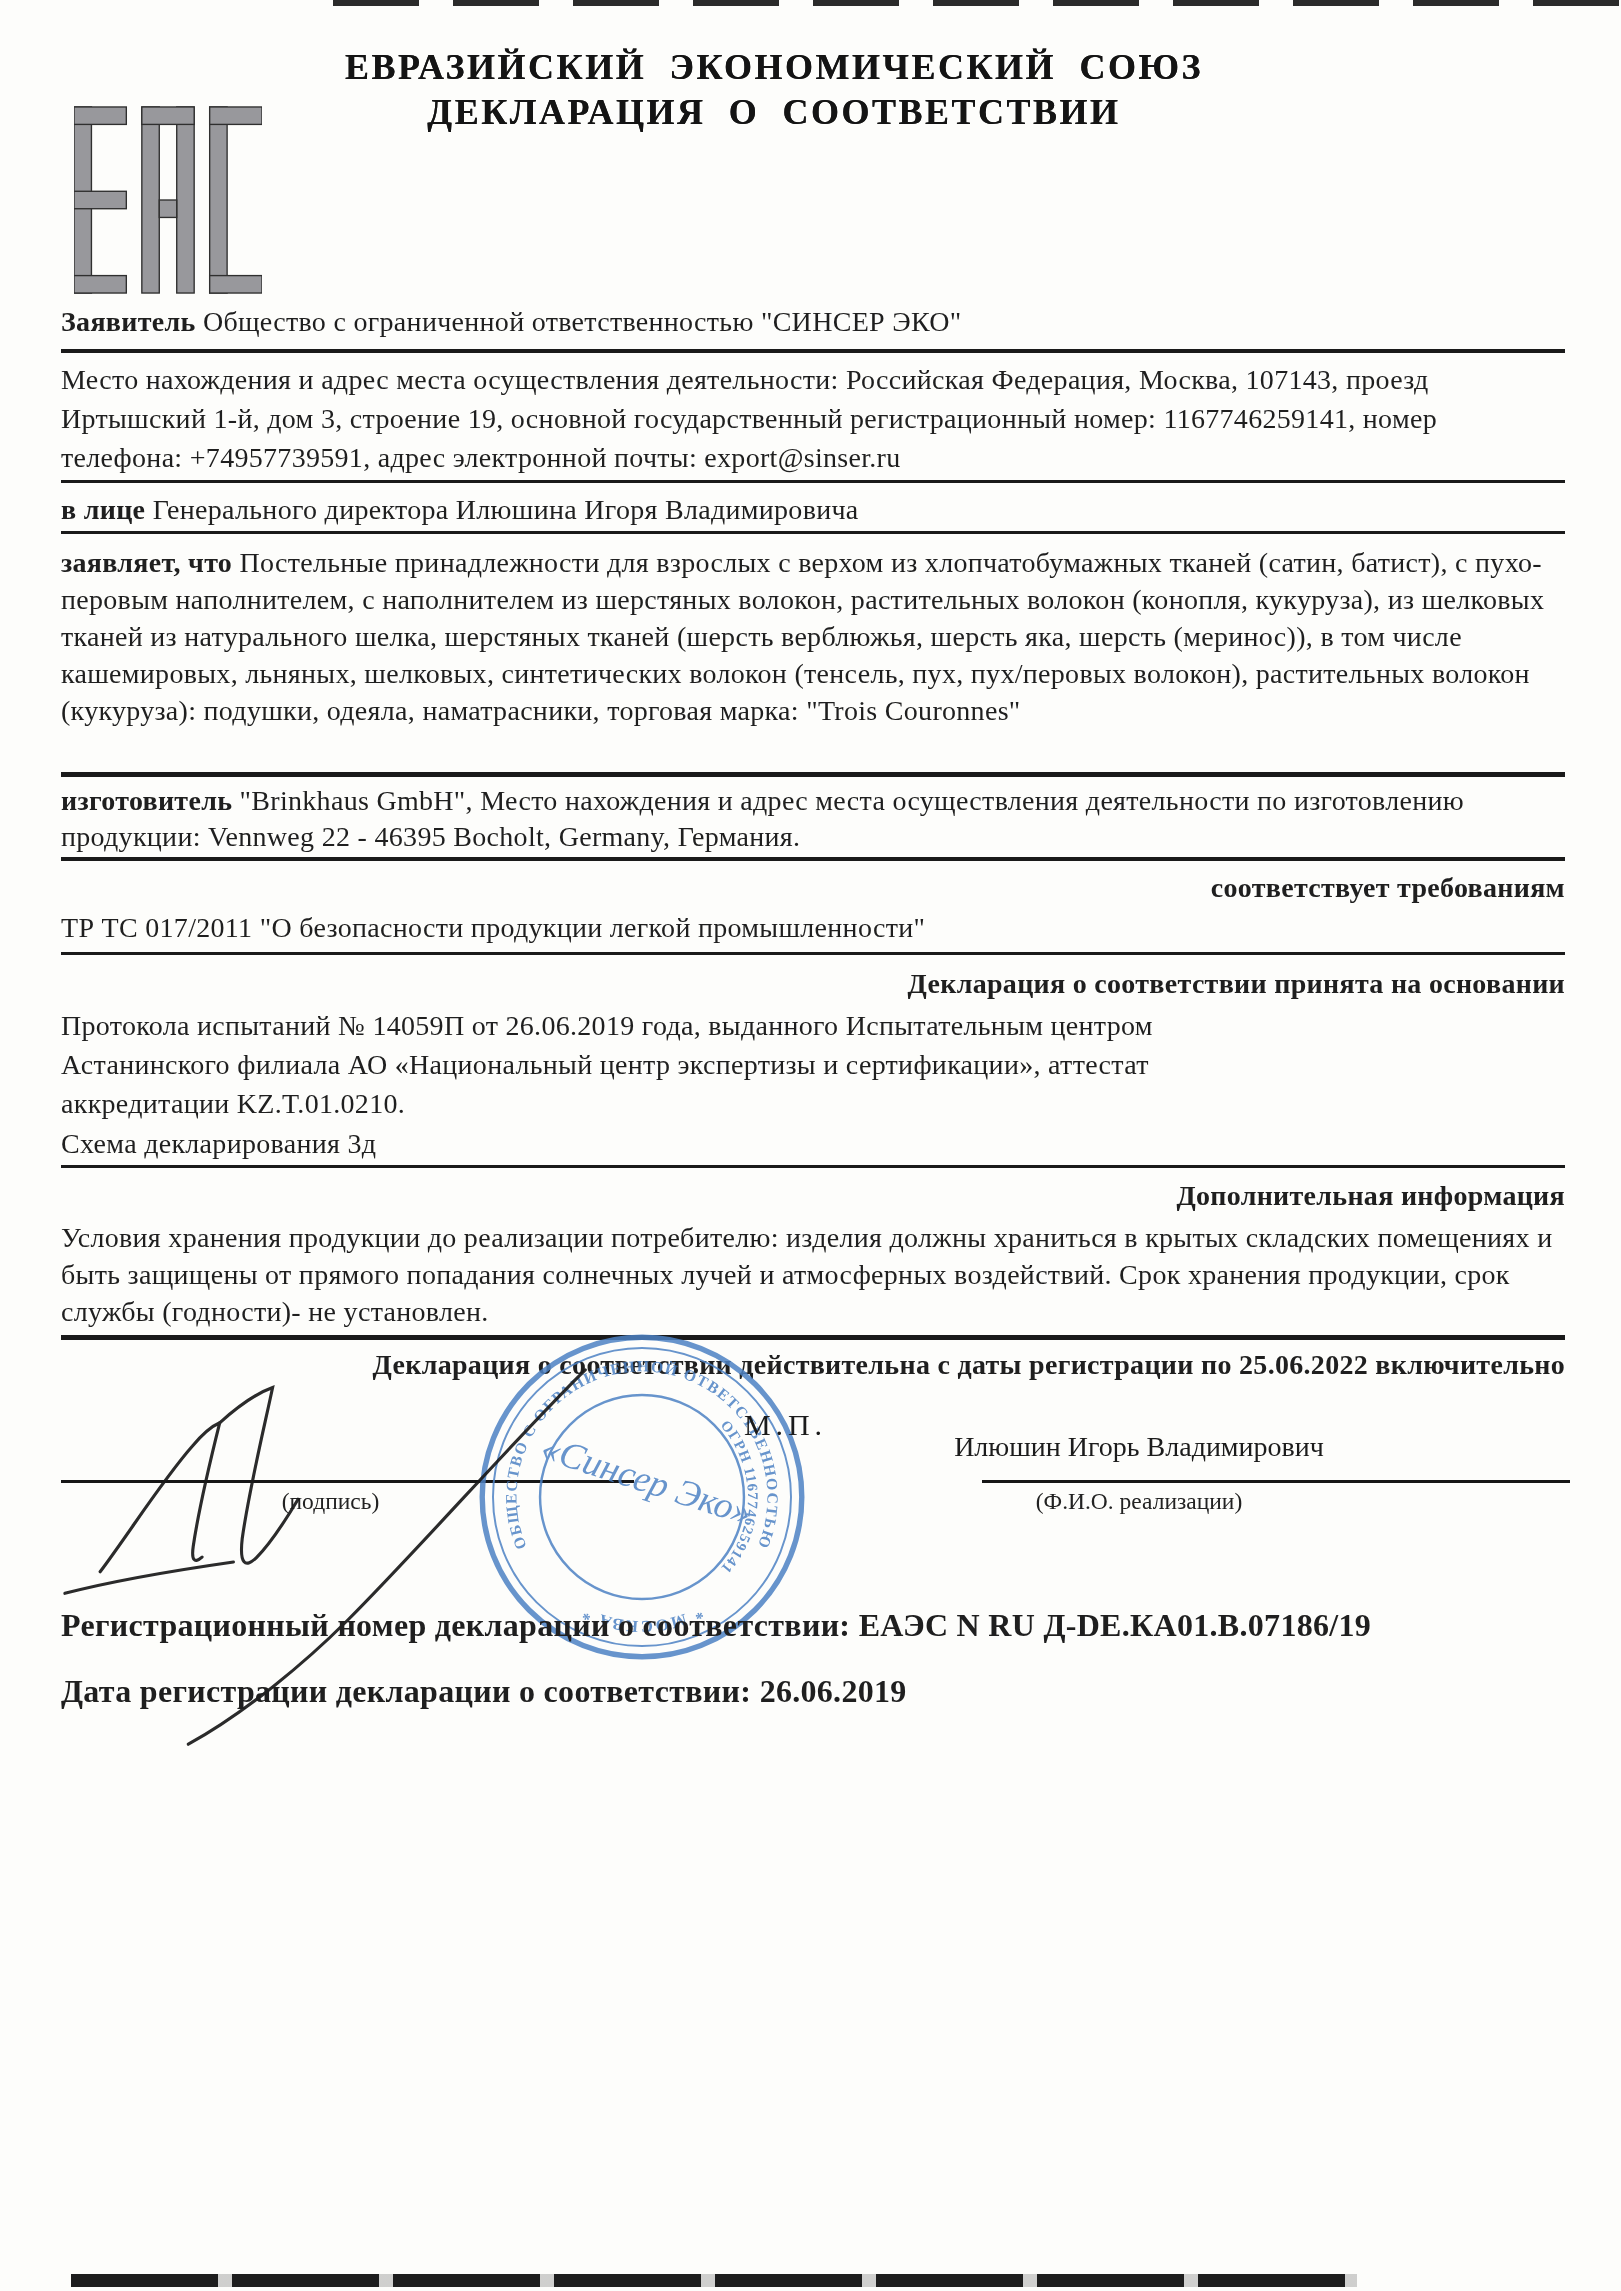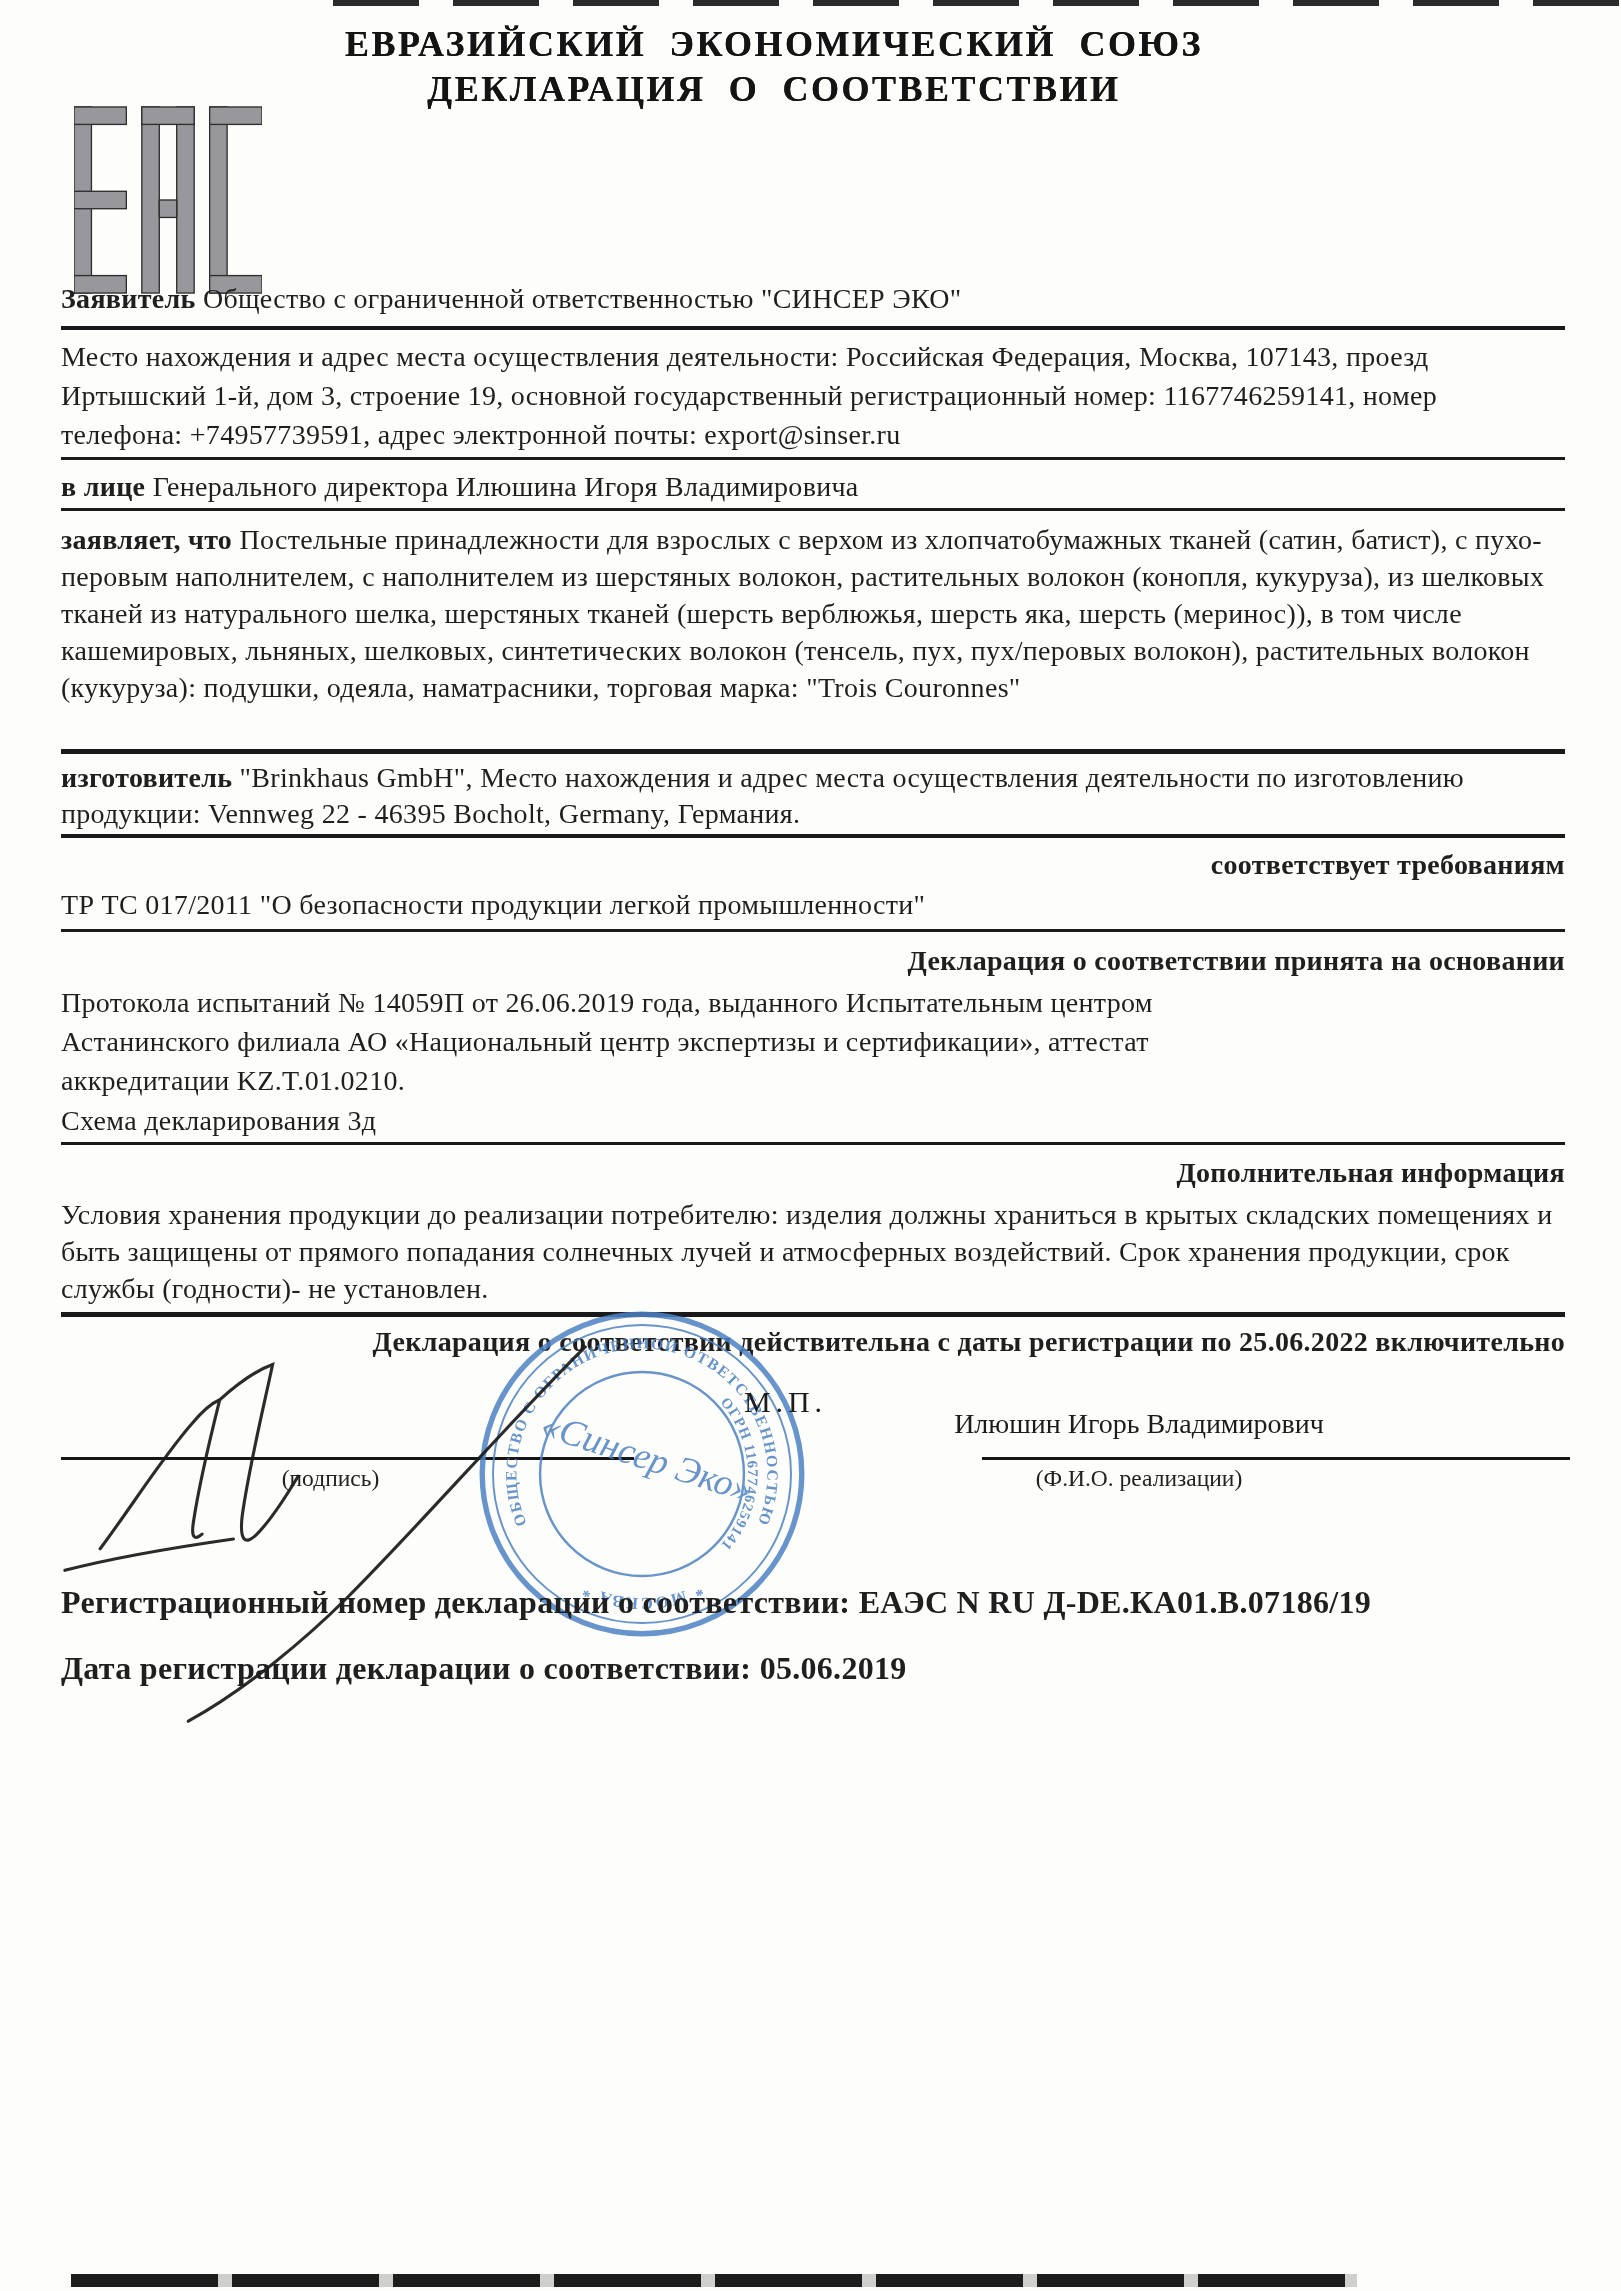--- a/index.html
+++ b/index.html
@@ -5,21 +5,21 @@
   html,body { margin:0; padding:0; background:#d9d9d9; }
   .page {
     position:relative;
     width:1621px; height:2292px;
     margin:0 auto;
     background:#fdfdfb;
     font-family:"Liberation Serif","DejaVu Serif",serif;
     color:#1f1f1f;
     overflow:hidden;
   }
-  .content { position:relative; padding:22px 56px 0 61px; }
+  .content { position:relative; padding:22px 56px 0 61px;margin-top:23px; }
   .title {
     text-align:center; font-weight:bold; font-size:36px; line-height:45px;
     letter-spacing:2.5px; word-spacing:11.8px; color:#141414; margin-right:78px;
     text-shadow:0 0 0.6px #222;
   }
   .t { font-size:28px; line-height:39px; letter-spacing:0.3px; }
   .b { font-weight:bold;text-align:right; }
   .rule { height:2.9px; background:#1a1a1a; }
   .rule.thick { height:4.9px; }
   .rule.med { height:3.9px; }
@@ -180,21 +180,21 @@
       <div class="cap" style="left:823px; width:510px; top:104px;">(Ф.И.О. реализации)</div>
     </div>
 
     <div class="reg-line" style="margin-top:13.7px;">
       <span>Регистрационный номер декларации о соответствии:</span>
       <span>ЕАЭС N RU Д-DE.КА01.В.07186/19</span>
     </div>
 
     <div class="reg-line" style="margin-top:27.4px;">
       <span>Дата регистрации декларации о соответствии:</span>
-      <span>05.06.2019</span>
+      <span>26.06.2019</span>
     </div>
 
   </div>
 
   <div class="scan-strip-bottom"></div>
 
 </div>
 
 
 </body></html>

